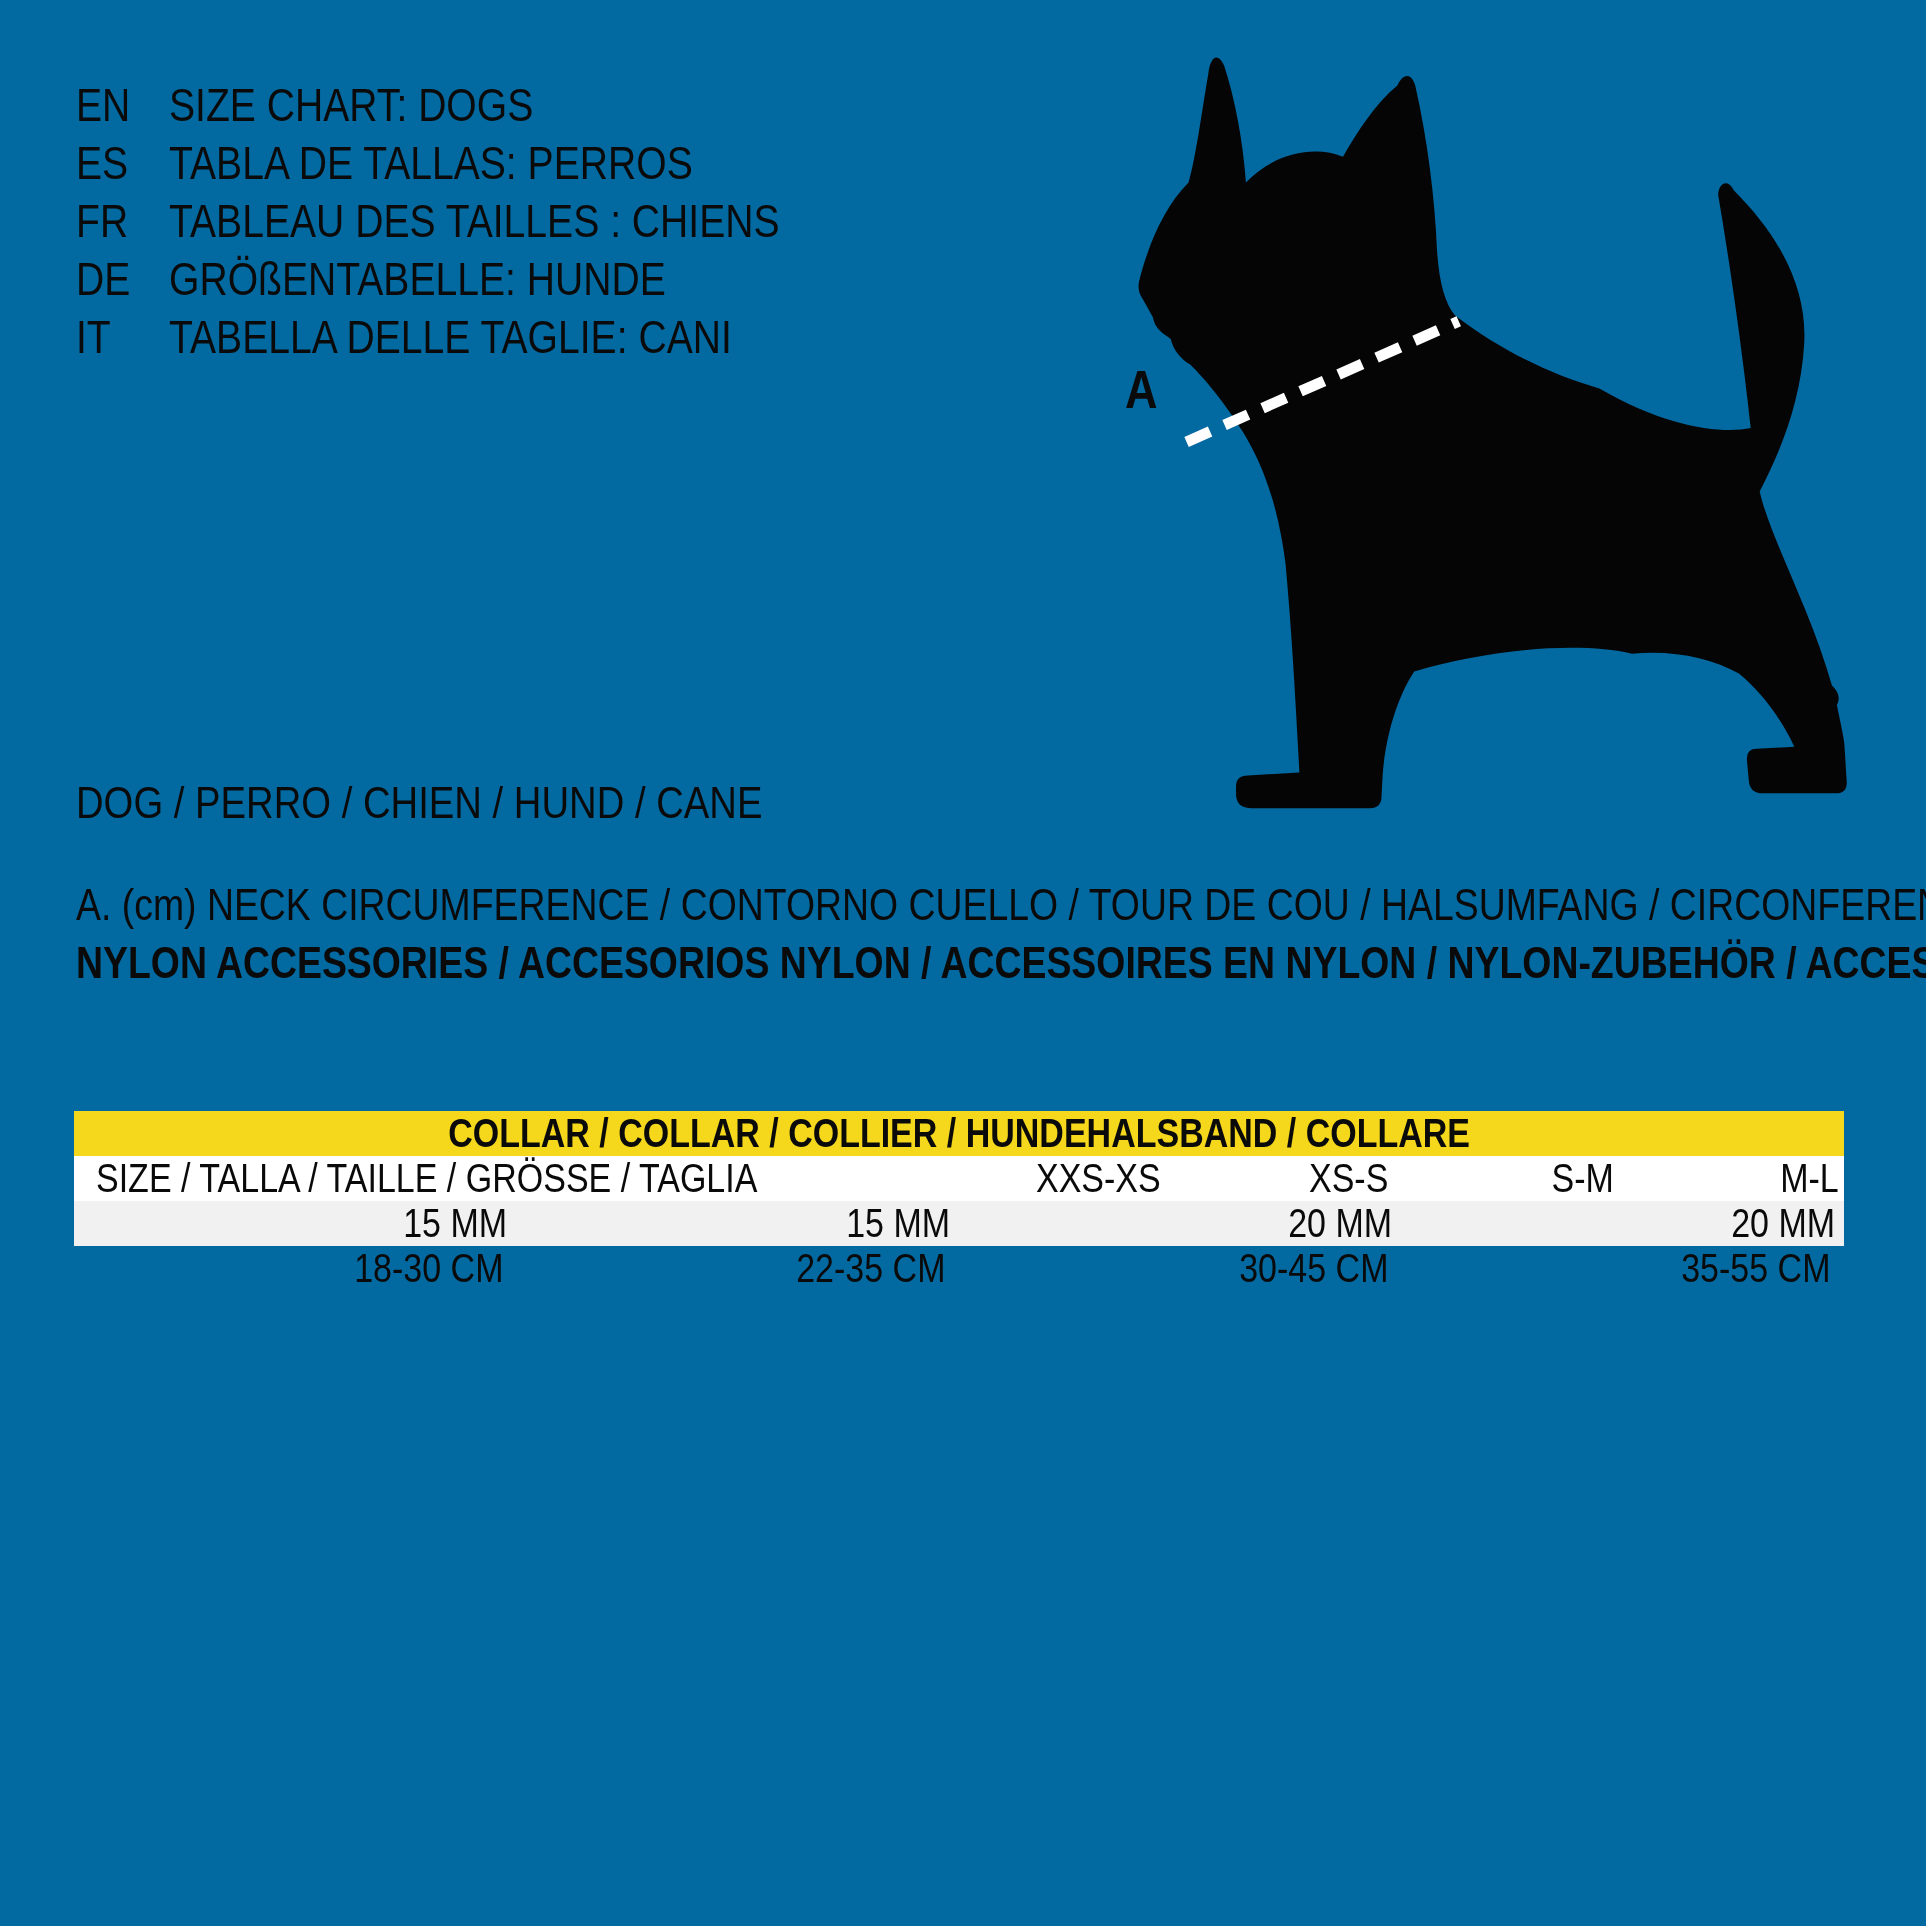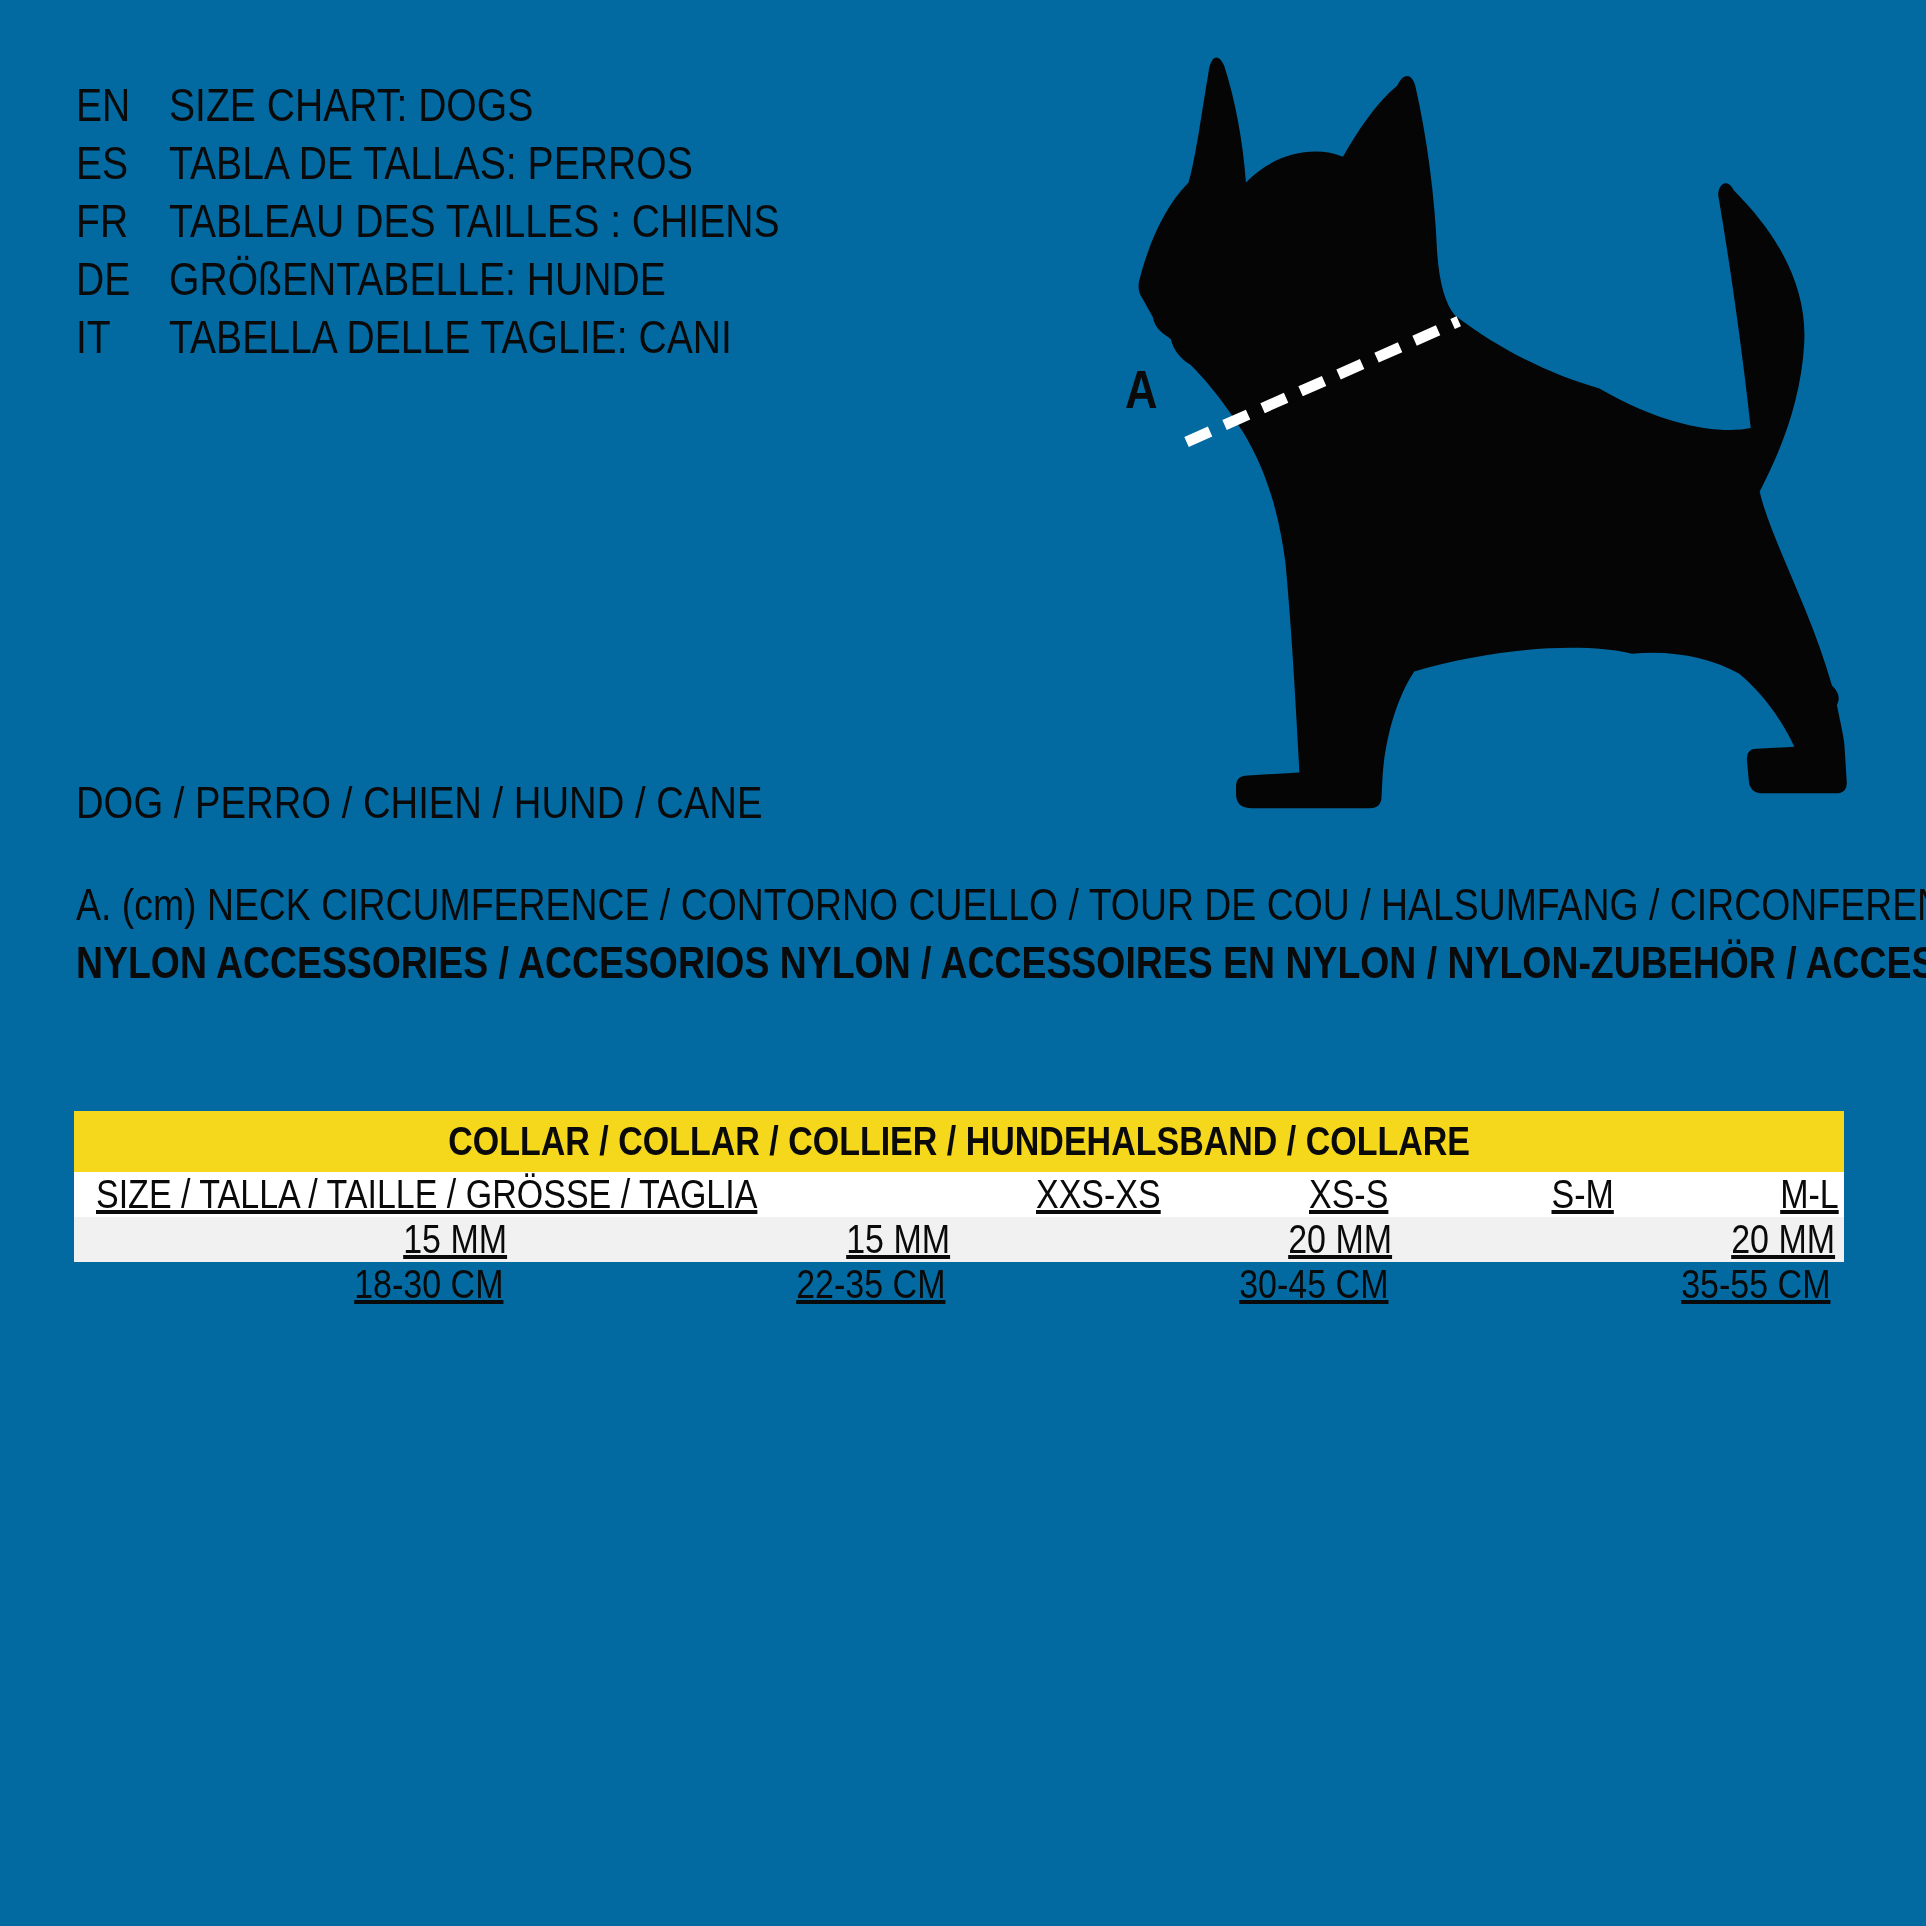--- a/index.html
+++ b/index.html
@@ -25,22 +25,22 @@
   .marker-a{position:absolute;left:1125px;top:358px;width:59px;height:63px;
     font-size:53px;font-weight:700;line-height:63px;}
 
   
   .dog-caption{position:absolute;left:76px;top:774px;height:58px;line-height:58px;font-size:45px;}
   .measure-line{position:absolute;left:76px;top:879px;height:51px;line-height:51px;font-size:44px;}
   .material-line{position:absolute;left:76px;top:937px;height:51px;line-height:51px;font-size:44px;font-weight:700;}
 
   
   .size-table{position:absolute;left:74px;top:1111px;width:1770px;font-size:40px;}
-  .t-header{height:61px;background:var(--header-bg,#F5D71B);display:flex;align-items:center;justify-content:center;font-weight:700;}
-  .t-row{height:45px;display:flex;align-items:center;text-decoration:underline;}
+  .t-header{height:45px;background:var(--header-bg,#F5D71B);display:flex;align-items:center;justify-content:center;font-weight:700;}
+  .t-row{height:45px;display:flex;align-items:center;}
   .t-row:nth-child(1){background:var(--row1-bg,#CBCBCB);}
   .t-row:nth-child(2){background:var(--row2-bg,#FFFFFF);}
   .t-row:nth-child(3){background:var(--row3-bg,#F1F1F1);}
   .cell{display:flex;align-items:center;}
   .cell.label{width:851px;padding-left:22px;justify-content:flex-start;}
   .cell.val{flex:1;justify-content:flex-end;}
 </style>
 </head>
 <body>
 

